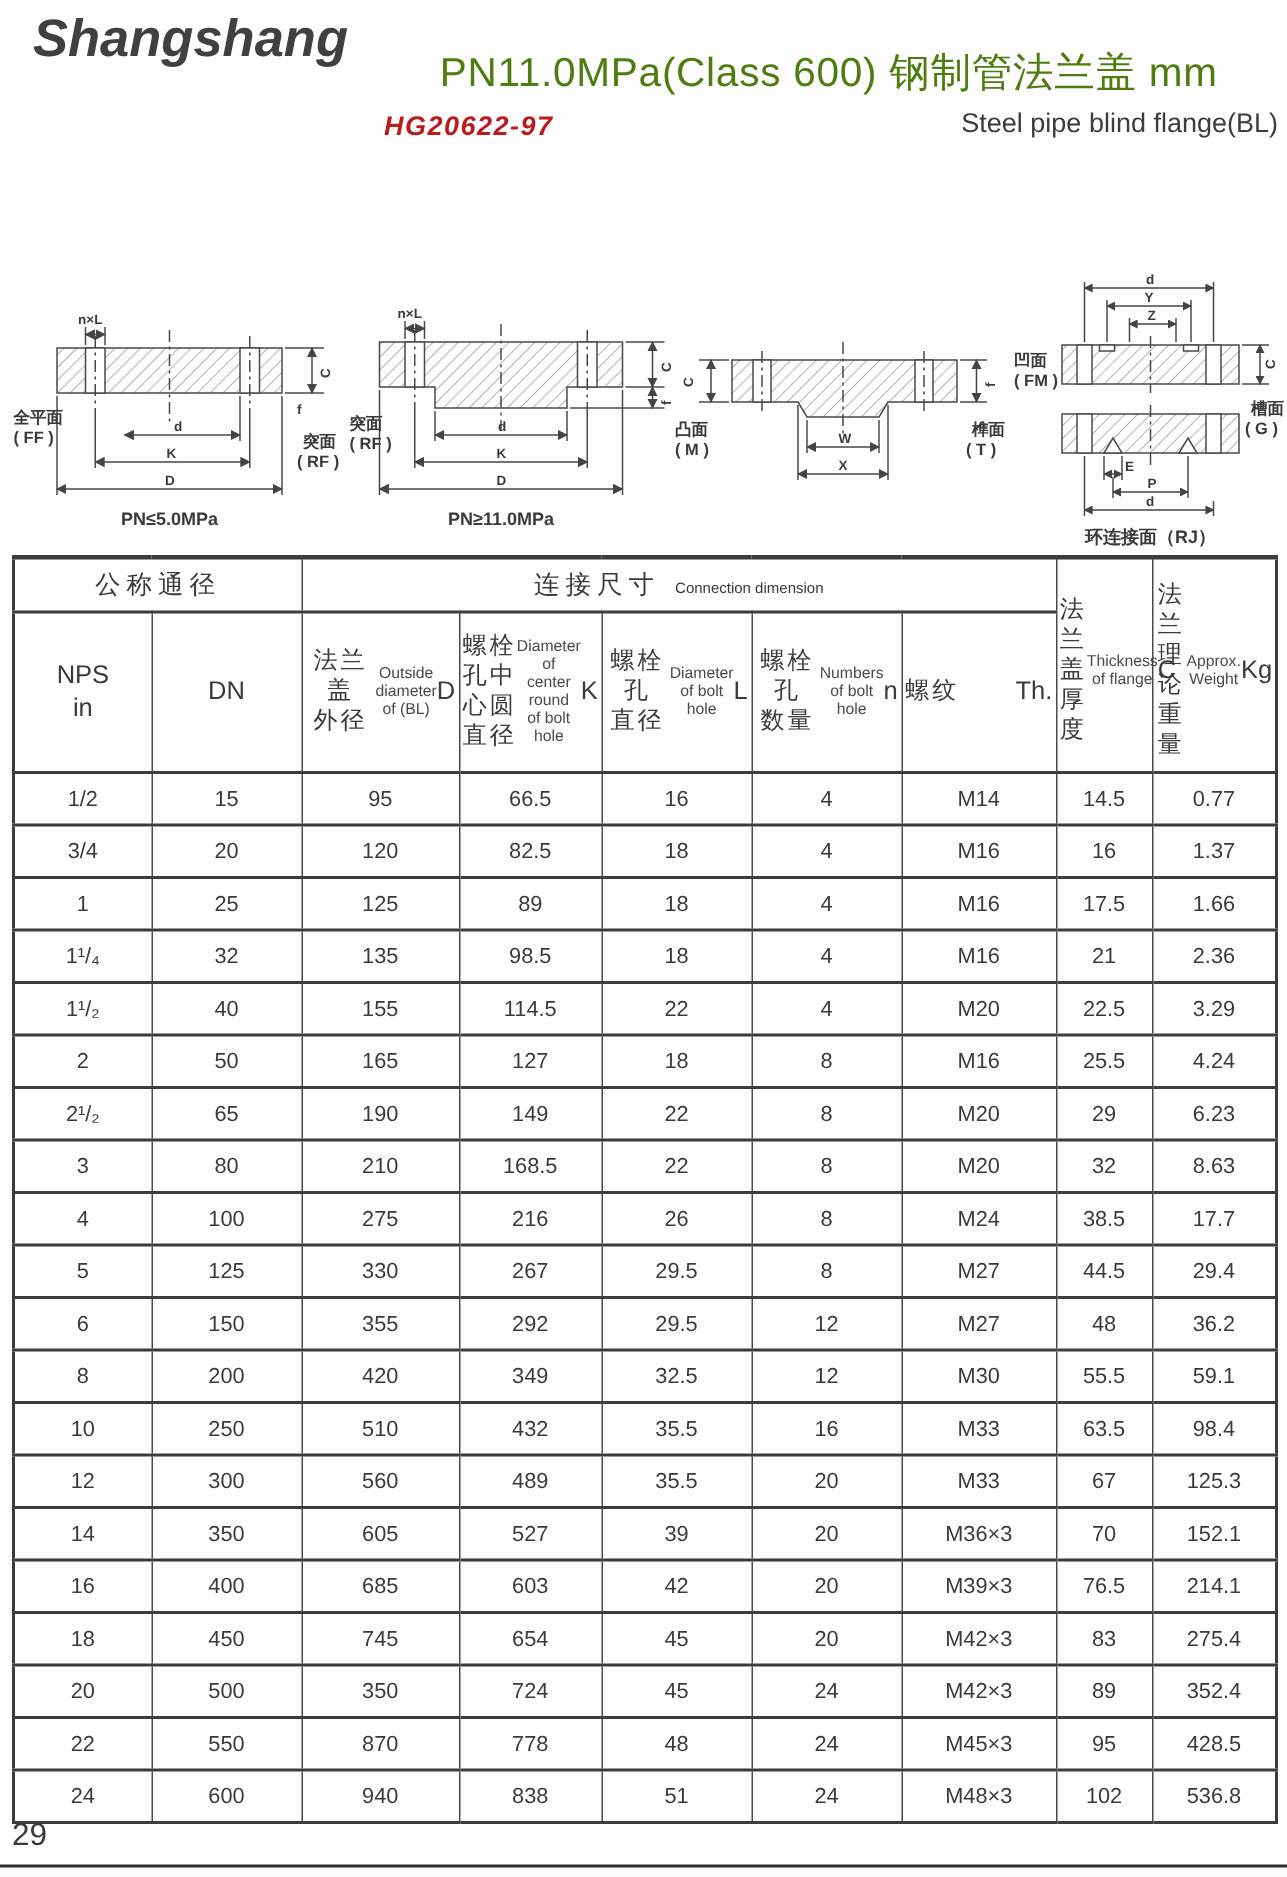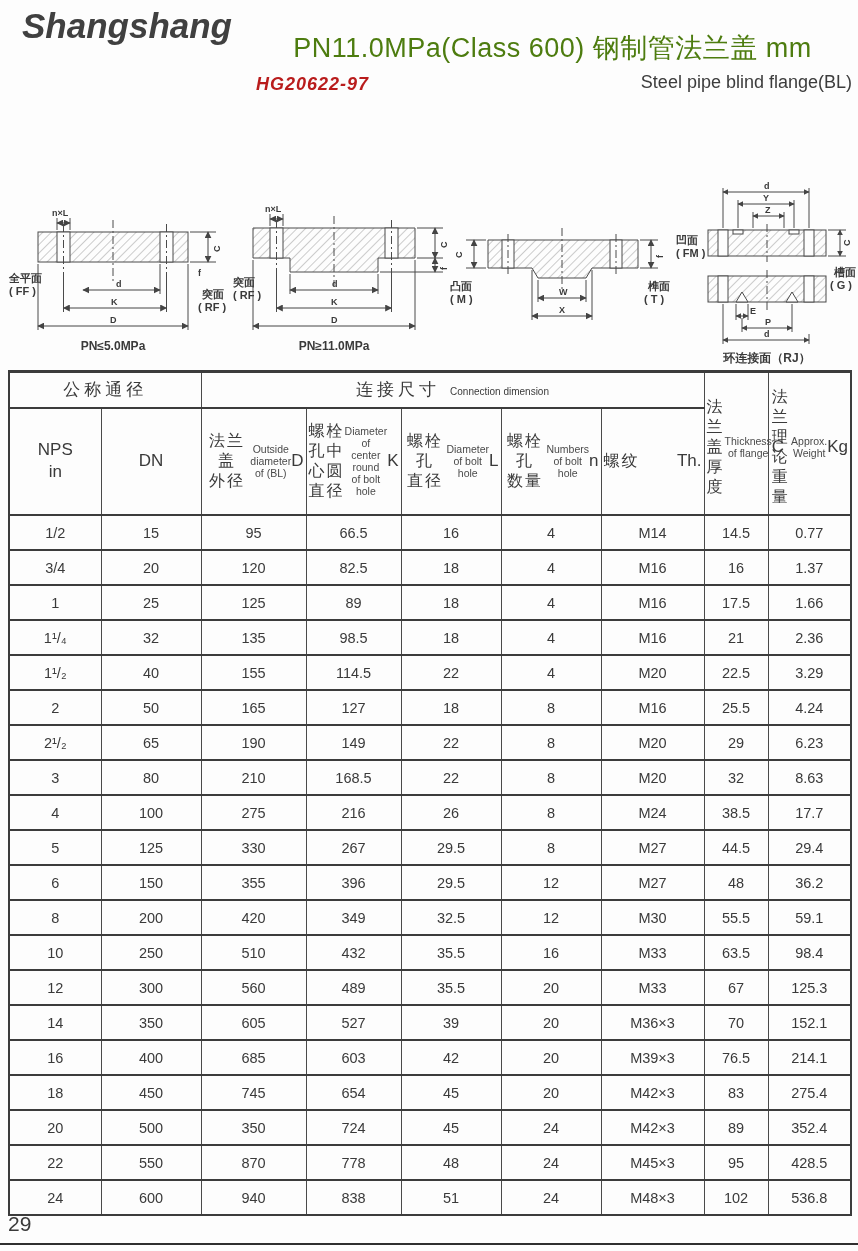--- a/index.html
+++ b/index.html
@@ -444,21 +444,21 @@
           <td>29.5</td>
           <td>8</td>
           <td>M27</td>
           <td>44.5</td>
           <td>29.4</td>
         </tr>
         <tr>
           <td>6</td>
           <td>150</td>
           <td>355</td>
-          <td>396</td>
+          <td>292</td>
           <td>29.5</td>
           <td>12</td>
           <td>M27</td>
           <td>48</td>
           <td>36.2</td>
         </tr>
         <tr>
           <td>8</td>
           <td>200</td>
           <td>420</td>

